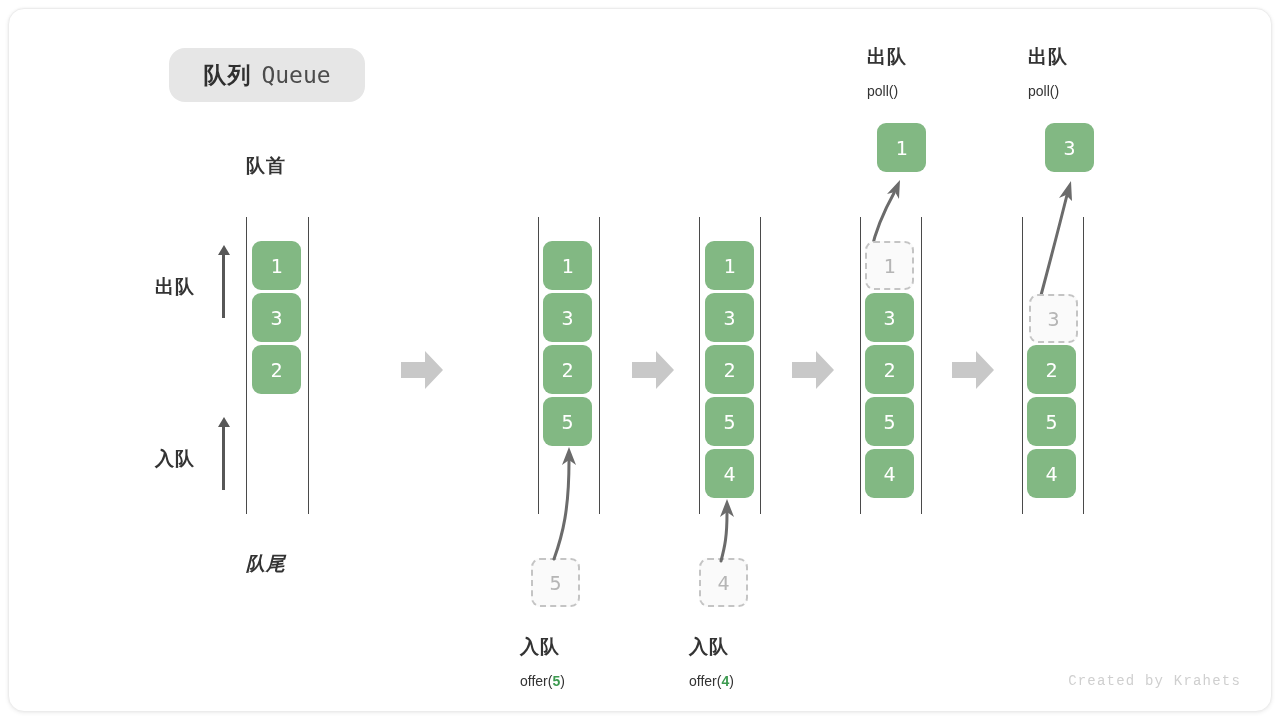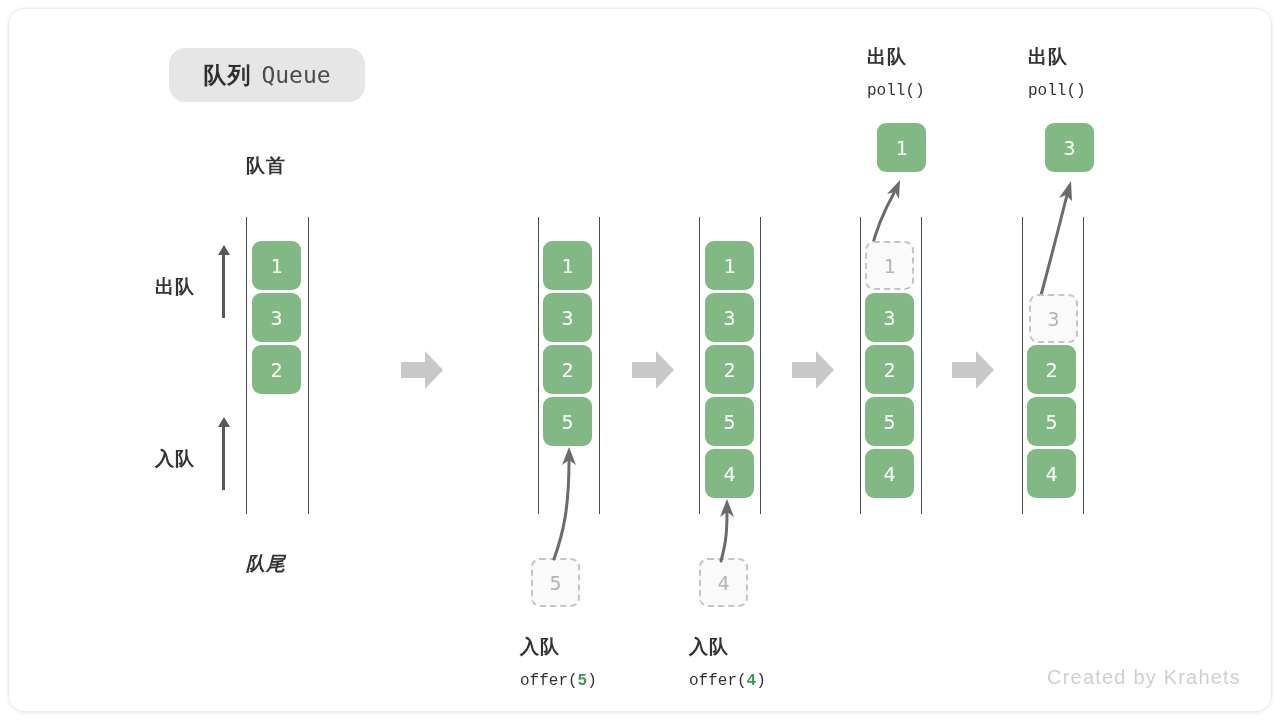--- a/index.html
+++ b/index.html
@@ -65,23 +65,23 @@
     white-space: nowrap;
     line-height: 35px;
   }
   .op-label .cn {
     font-size: 19px;
     font-weight: bold;
     color: #333333;
     letter-spacing: 1px;
   }
   .op-label .code {
-    font-size: 16px;
+    font-size: 14px;
     color: #333333;
-    font-family: Liberation Mono, monospace;
+    font-family: Liberation Sans, sans-serif;
   }
   .op-label .code .num { color: #3d9a50; font-weight: bold; }
 
   
   .rail {
     width: 1px;
     background: #4a4a4a;
   }
 
   
@@ -116,24 +116,24 @@
     border-bottom: 10px solid #575757;
   }
 
   
   .step-arrow { width: 42px; height: 38px; }
 
   
   #credit {
     right: 30px;
     bottom: 22px;
-    font-size: 20px;
+    font-size: 14px;
     letter-spacing: 1.2px;
     color: #cfcfcf;
-    font-family: Liberation Sans, sans-serif;
+    font-family: Liberation Mono, monospace;
     white-space: nowrap;
   }
   svg.curve { overflow: visible; }
 </style>
 </head>
 <body>
 
 <div id="card">
 
   <div class="abs" id="title-badge">

